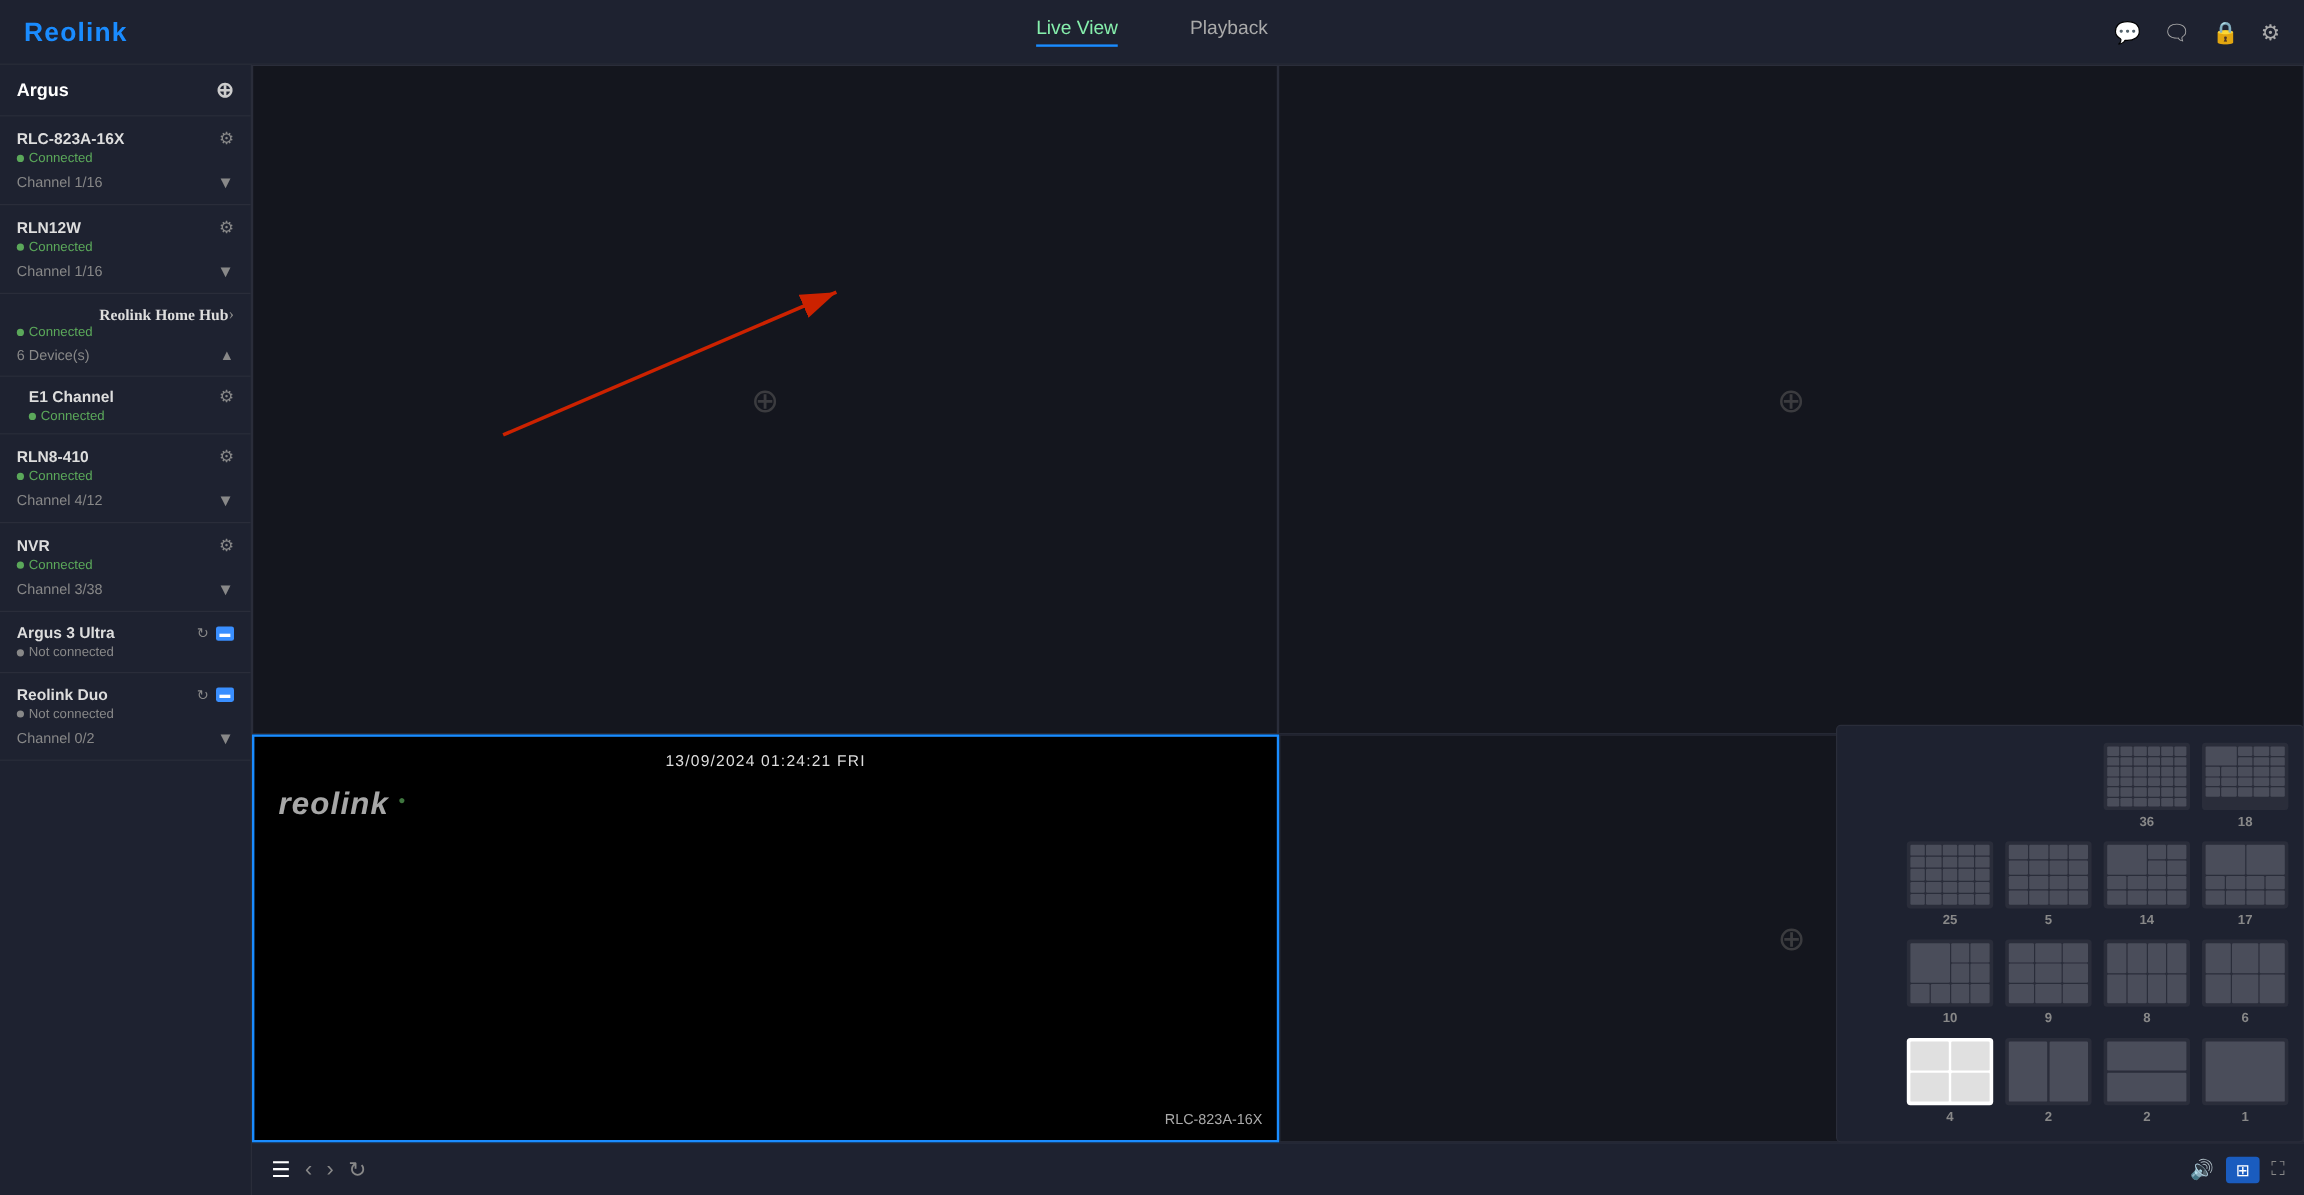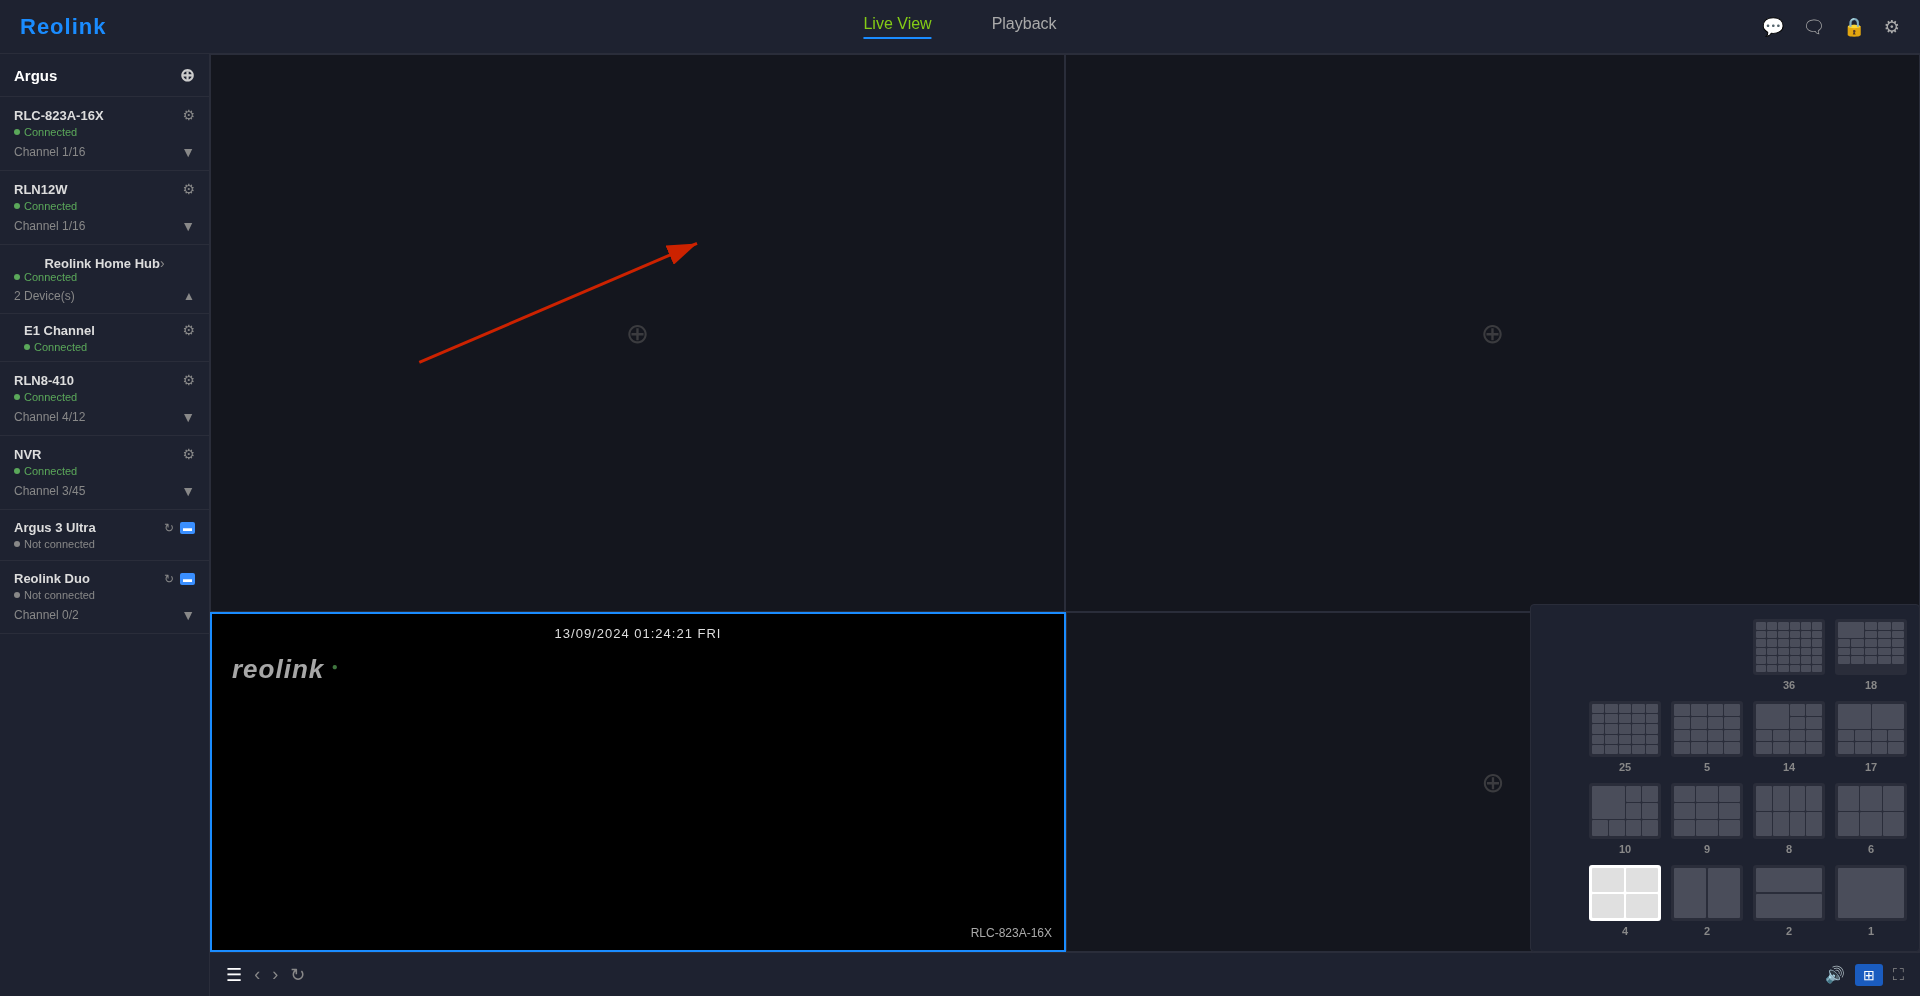--- a/index.html
+++ b/index.html
@@ -30,21 +30,21 @@
       gap: 60px;
     }
     .header-nav a {
       color: #aaa;
       text-decoration: none;
       font-size: 16px;
       padding-bottom: 4px;
       cursor: pointer;
     }
     .header-nav a.active {
-      color: #84cc16;
+      color: #86efac;
       border-bottom: 2px solid #1a8cff;
     }
     .header-icons {
       margin-left: auto;
       display: flex;
       gap: 18px;
       align-items: center;
     }
     .header-icon {
       color: #aaa;
@@ -139,21 +139,22 @@
     }
 
     
     .device-hub-header {
       padding: 10px 14px;
       border-bottom: 1px solid #2a2d3a;
     }
     .device-hub-name-row {
       display: flex;
       align-items: center;
-      justify-content: center;
+      justify-content: flex-end;
+      font-family: Liberation Serif, serif;
     }
     .hub-chevron {
       color: #888;
       font-size: 14px;
     }
     .device-sub-count {
       margin-top: 6px;
       display: flex;
       align-items: center;
       justify-content: space-between;
@@ -371,21 +372,21 @@
     <div class="device-hub-header">
       <div class="device-hub-name-row">
         <span class="device-name">Reolink Home Hub</span>
         <span class="hub-chevron">›</span>
       </div>
       <div class="device-status connected">
         <span class="status-dot connected"></span>
         <span>Connected</span>
       </div>
       <div class="device-sub-count">
-        <span>2 Device(s)</span>
+        <span>6 Device(s)</span>
         <span>▲</span>
       </div>
     </div>
 
     <div class="sub-item">
       <div class="device-name-row">
         <span class="device-name">E1 Channel</span>
         <span class="device-settings">⚙</span>
       </div>
       <div class="device-status connected">
@@ -412,21 +413,21 @@
     <div class="device-item">
       <div class="device-name-row">
         <span class="device-name">NVR</span>
         <span class="device-settings">⚙</span>
       </div>
       <div class="device-status connected">
         <span class="status-dot connected"></span>
         <span>Connected</span>
       </div>
       <div class="channel-row">
-        <span>Channel 3/45</span>
+        <span>Channel 3/38</span>
         <span class="channel-arrow">▼</span>
       </div>
     </div>
 
     <div class="device-item">
       <div class="device-name-row">
         <span class="device-name">Argus 3 Ultra</span>
         <div class="device-icon-row">
           <span class="sync-icon">↻</span>
           <span class="battery-icon">▬</span>

